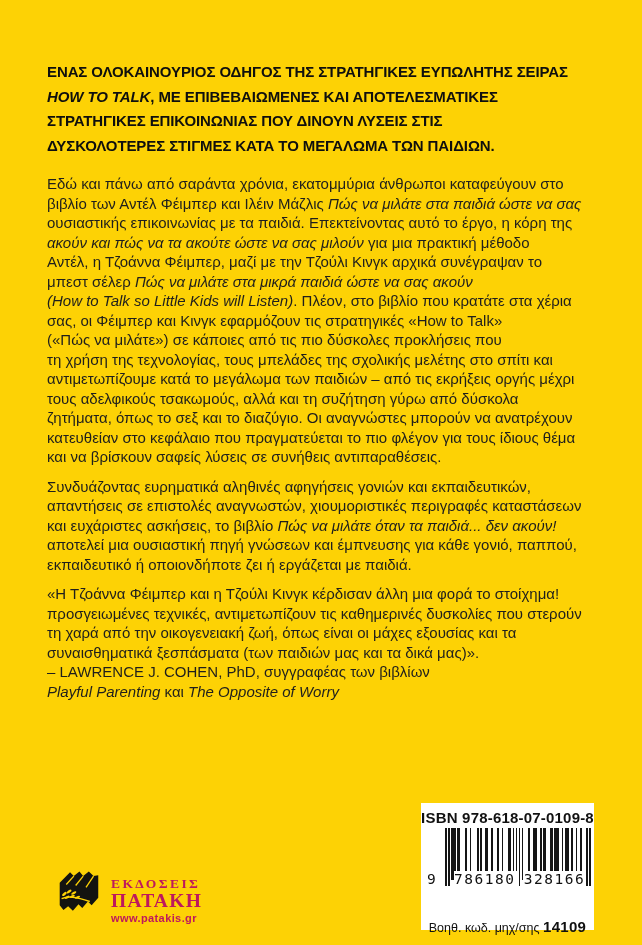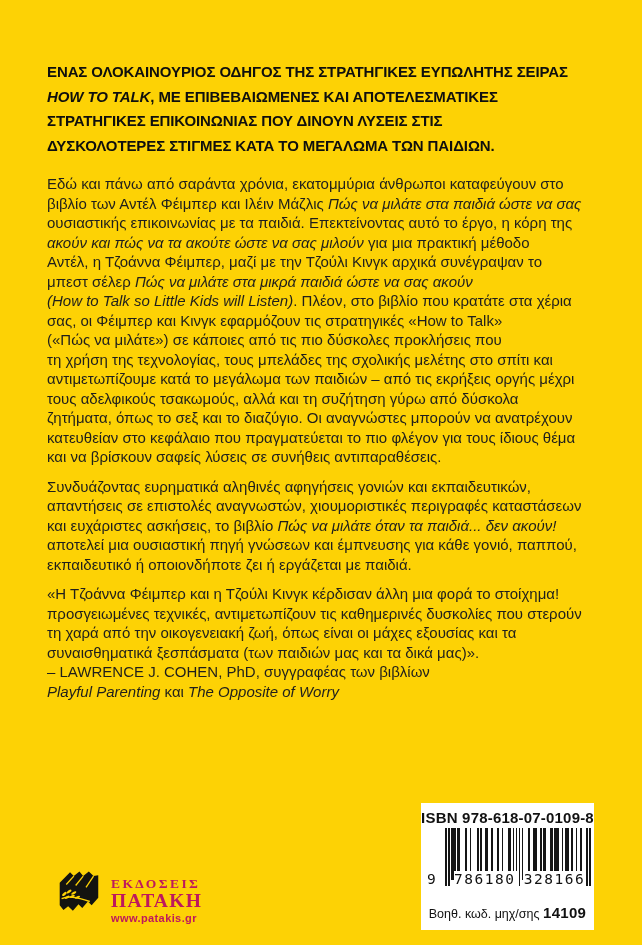--- a/index.html
+++ b/index.html
@@ -44,21 +44,21 @@
     text-align:center;font-weight:bold;font-size:15px;letter-spacing:0.2px;
   }
   .bars{position:absolute;left:24px;top:25px;width:146px;height:58px;}
   .bar{position:absolute;top:0;height:52px;background:#151515;}
   .bar.guard{height:58px;}
   .bc-digits{font-family:"DejaVu Sans Mono","Liberation Mono",monospace;font-size:14.5px;line-height:16px;}
   .bc-9{position:absolute;left:6px;top:68px;}
   .bc-g2{position:absolute;left:33px;top:68px;width:63px;text-align:left;background:#fff;letter-spacing:1.5px;}
   .bc-g3{position:absolute;left:102px;top:68px;width:63px;text-align:center;background:#fff;letter-spacing:1.5px;}
   .aux{
-    position:absolute;left:0;right:0;top:101px;
+    position:absolute;left:0;right:0;top:115px;
     text-align:center;font-size:12.5px;
   }
   .aux .code{font-weight:bold;font-size:15px;letter-spacing:0.3px;}
 </style>
 </head>
 <body>
 
 <div class="page">
 
   <div class="headline">

